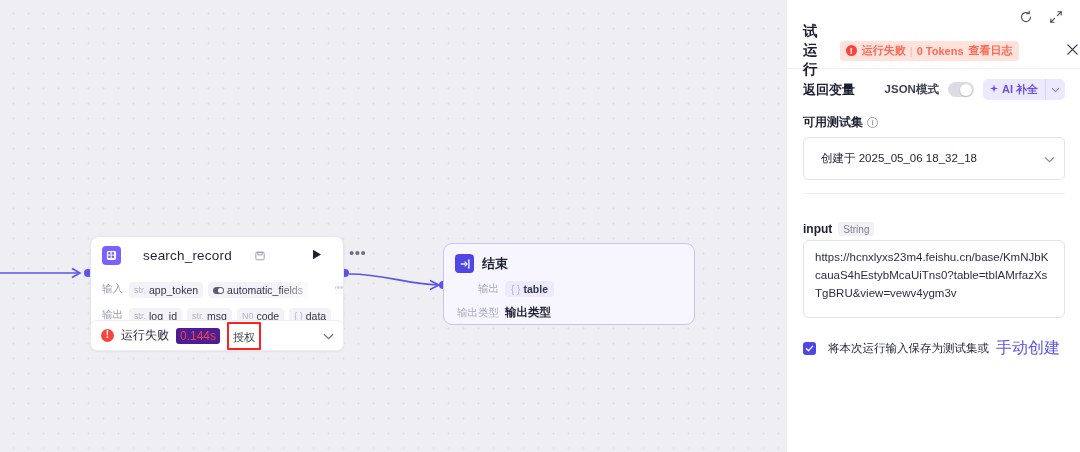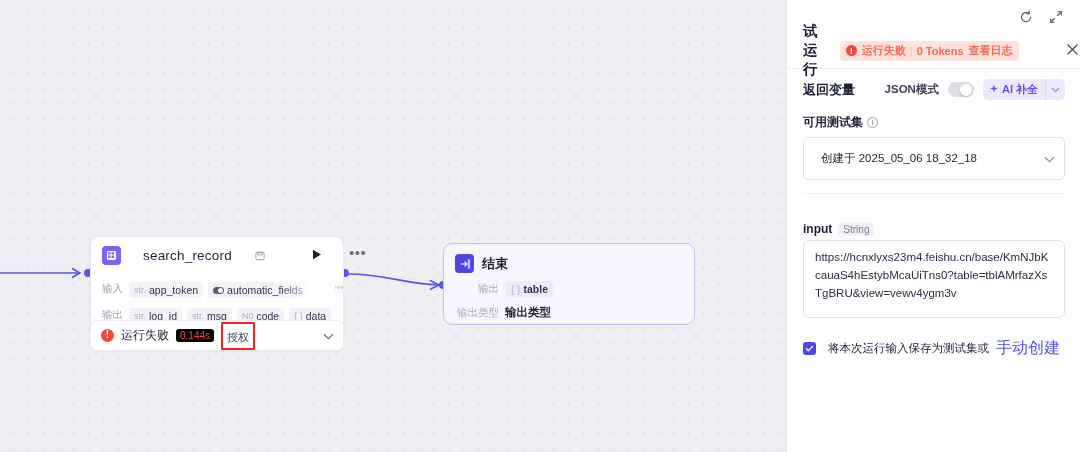--- a/index.html
+++ b/index.html
@@ -96,21 +96,21 @@
     box-shadow: 0 1px 2px rgba(28,31,53,.05);
   }
   .err-dot {
     width: 13px; height: 13px; border-radius: 50%; background: #f5453f;
     color:#fff; font-size: 10px; font-weight: 700;
     display:flex; align-items:center; justify-content:center; line-height:1;
     flex: 0 0 auto;
   }
   .err-dot span { margin-top:-1px; }
   .status-text { font-size: 12px; color: #23263a; font-weight: 500; }
-  .status-time { font-size: 10px; color: #f5453f; background: #000000; border-radius: 3px; padding: 1px 4px; }
+  .status-time { font-size: 12px; color: #f5453f; background: #4c1d95; border-radius: 3px; padding: 1px 4px; }
   .status-auth-wrap { position: relative; padding: 2px 6px; }
   .status-auth { font-size: 11px; color: #3f4256; }
   .annot-box {
     position: absolute; left: 0; top: -3px; right: 0; bottom: -3px;
     border: 2px solid #ff1f1f; border-radius: 1px; pointer-events: none;
   }
   .status-sp { flex: 1 1 auto; }
   .chev-down { color: #6f7285; font-size: 11px; }
 
   

